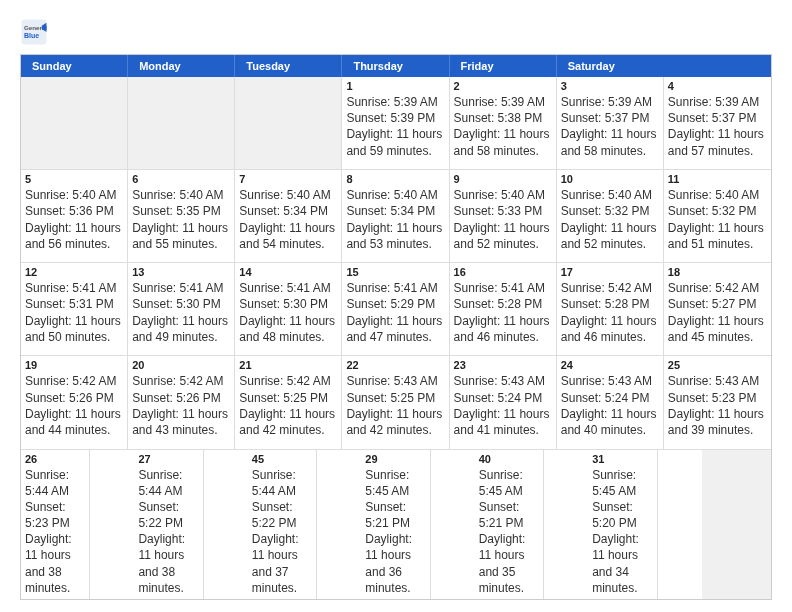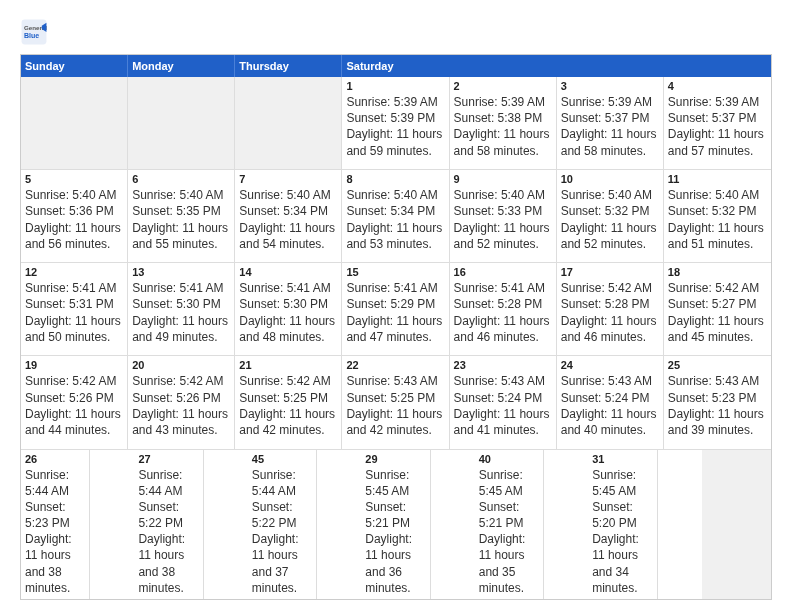--- a/index.html
+++ b/index.html
@@ -63,20 +63,21 @@
       grid-template-columns: repeat(7, 1fr);
       background: #2060c8;
     }
     .cal-header-cell {
       color: #fff;
       font-size: 11px;
       font-weight: bold;
       padding: 5px 4px;
       text-align: left;
       border-right: 1px solid #4a80d8;
+      margin-left: 7px;
     }
     .cal-header-cell:last-child { border-right: none; }
     .cal-body {
       flex: 1;
       display: flex;
       flex-direction: column;
     }
     .cal-row {
       display: grid;
       grid-template-columns: repeat(7, 1fr);
@@ -129,21 +130,23 @@
     <div class="title-block">
       <div class="month-title"></div>
       <div class="location-title"></div>
     </div>
   </div>
 
   <div class="calendar">
     <div class="cal-header">
     <div class="cal-header-cell">Sunday</div>
         <div class="cal-header-cell">Monday</div>
+        <div class="cal-header-cell">Tuesday</div>
         <div class="cal-header-cell">Thursday</div>
+        <div class="cal-header-cell">Friday</div>
         <div class="cal-header-cell">Saturday</div>
       </div>
     <div class="cal-body">
     <div class="cal-row">
           <div class="cal-cell empty shaded"></div>
           <div class="cal-cell empty shaded"></div>
           <div class="cal-cell empty shaded"></div>
           <div class="cal-cell">
             <span class="day-number">1</span>
             <div class="cell-info">Sunrise: 5:39 AM<br>Sunset: 5:39 PM<br>Daylight: 11 hours and 59 minutes.</div>

